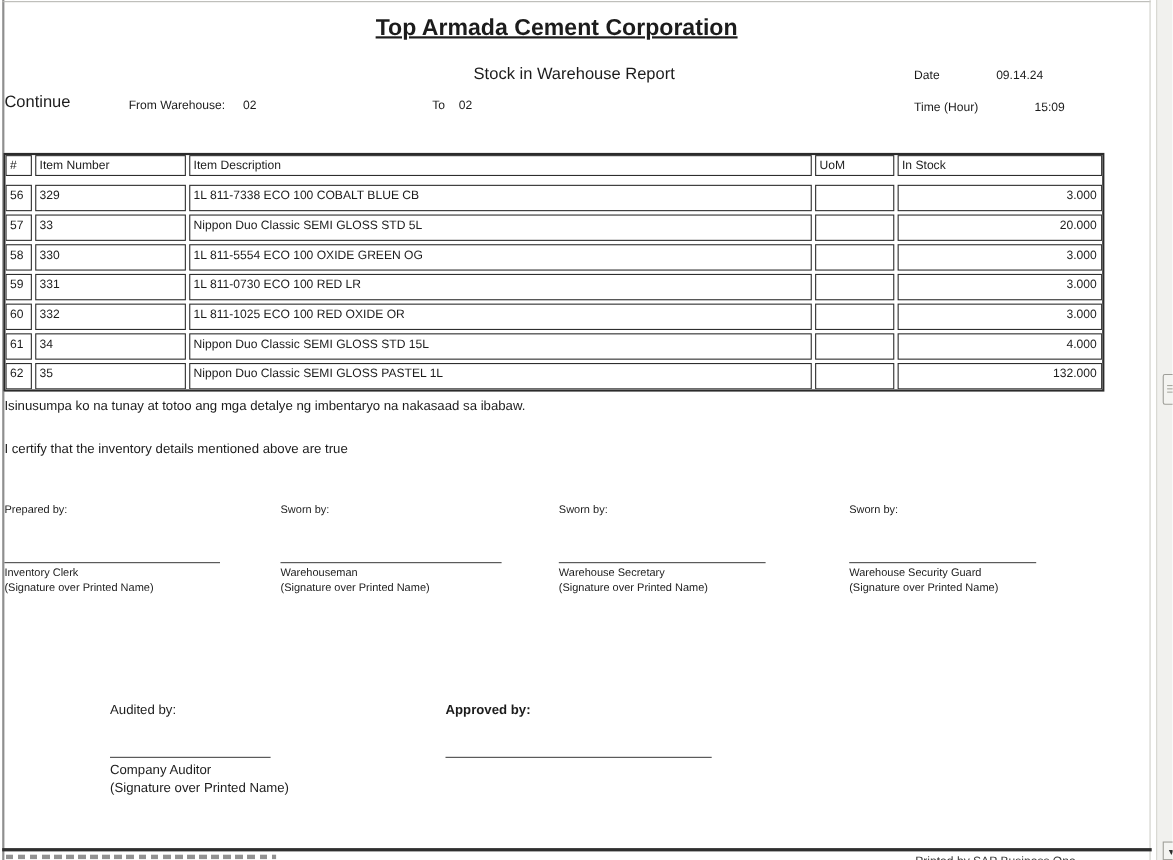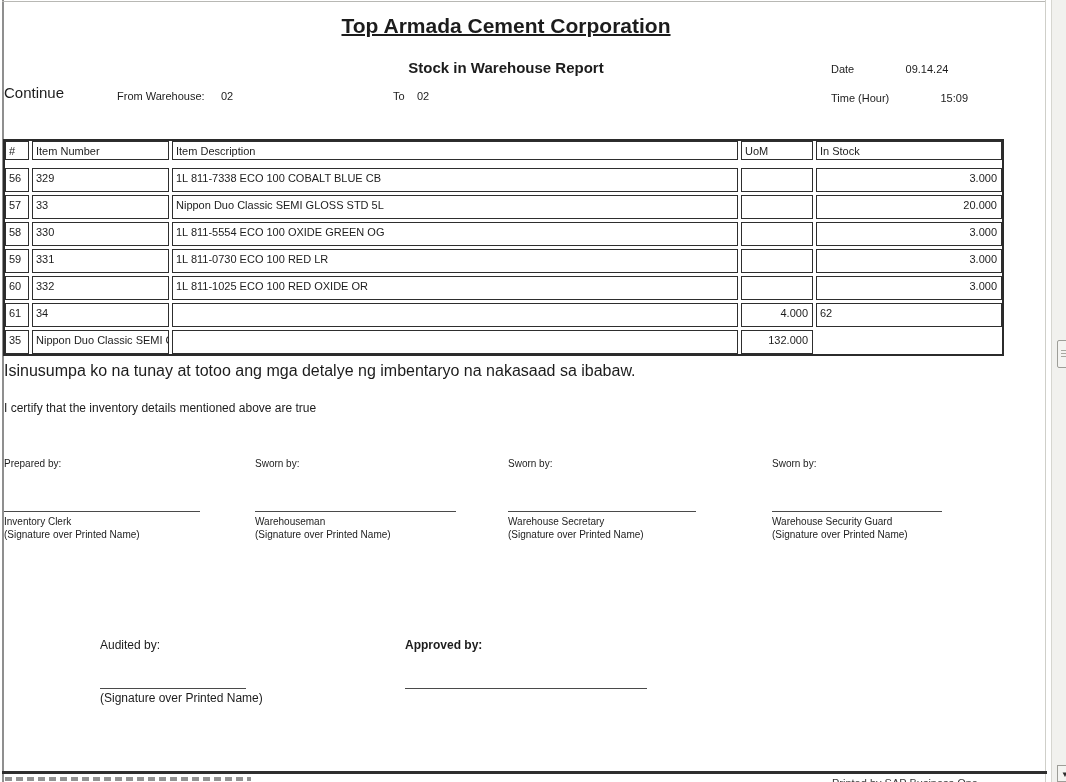--- a/index.html
+++ b/index.html
@@ -10,22 +10,22 @@
 
   
   .page-left-edge  { left: 2px; top: 0; width: 2px; height: 782px; background: #8f8f8f; }
   .page-top-edge   { left: 2px; top: 1px; width: 1044px; height: 1px; background: #b8b8b4; }
   .page-right-edge { left: 1045px; top: 0; width: 1px; height: 782px; background: #cfcfc9; }
 
   
   .company-title { left: 0; top: 14px; width: 1012px; text-align: center;
                    font-size: 21px; font-weight: bold;
                    text-decoration: underline; text-decoration-thickness: 2px; }
-  .report-title  { left: 0; top: 59px; width: 1012px; text-align: center;
-                   font-size: 15px; font-weight: bold; }
+  .report-title  { left: 16px; top: 59px; width: 1012px; text-align: center;
+                   font-size: 15px; font-weight: normal; }
 
   .lbl-sm  { font-size: 11px; }
   .continue-text { left: 4px; top: 84px; font-size: 15px; }
   .from-wh-label { left: 117px; top: 90px; }
   .from-wh-value { left: 221px; top: 90px; }
   .to-label      { left: 393px; top: 90px; }
   .to-value      { left: 417px; top: 90px; }
 
   .date-label  { left: 831px; top: 63px; }
   .date-value  { left: 886px; top: 63px; width: 82px; text-align: center; }
@@ -38,21 +38,21 @@
                  grid-template-columns: 24px 137px 1fr 72px 186px;
                  grid-auto-rows: 24px; gap: 3px;
                  border: 2px solid #2b2b2b; background: #ffffff; padding: 0; }
   .stock-table .cell { border: 1px solid #2e2e2e; background: #ffffff;
                        font-size: 11px; padding: 3px 3px 0 3px; overflow: hidden;
                        white-space: nowrap; }
   .stock-table .hcell { height: 19px; }
   .stock-table .num-right { text-align: right; padding-right: 4px; }
 
   
-  .stmt-tagalog { left: 4px; top: 362px; font-size: 16px; }
+  .stmt-tagalog { left: 4px; top: 362px; font-size: 12px; }
   .stmt-english { left: 4px; top: 401px; font-size: 12px; }
 
   
   .sig-block { top: 458px; width: 245px; font-size: 10px; }
   .sig-1 { left: 4px; }  .sig-2 { left: 255px; }  .sig-3 { left: 508px; }  .sig-4 { left: 772px; }
   .sig-line { border-top: 1.5px solid #4a4a4a; margin-top: 42px; }
   .sig-line-1 { width: 196px; } .sig-line-2 { width: 201px; }
   .sig-line-3 { width: 188px; } .sig-line-4 { width: 170px; }
   .sig-title   { margin-top: 4px; }
   .sig-caption { margin-top: 2px; }
@@ -138,20 +138,21 @@
   <div class="cell num-right">3.000</div>
 
   <div class="cell">60</div>
   <div class="cell">332</div>
   <div class="cell">1L 811-1025 ECO 100 RED OXIDE OR</div>
   <div class="cell"></div>
   <div class="cell num-right">3.000</div>
 
   <div class="cell">61</div>
   <div class="cell">34</div>
+  <div class="cell">Nippon Duo Classic SEMI GLOSS STD 15L</div>
   <div class="cell"></div>
   <div class="cell num-right">4.000</div>
 
   <div class="cell">62</div>
   <div class="cell">35</div>
   <div class="cell">Nippon Duo Classic SEMI GLOSS PASTEL 1L</div>
   <div class="cell"></div>
   <div class="cell num-right">132.000</div>
 </div>
 
@@ -179,20 +180,21 @@
 <div class="abs sig-block sig-4">
   <div>Sworn by:</div>
   <div class="sig-line sig-line-4"></div>
   <div class="sig-title">Warehouse Security Guard</div>
   <div class="sig-caption">(Signature over Printed Name)</div>
 </div>
 
 <div class="abs appr-block appr-1">
   <div class="appr-label">Audited by:</div>
   <div class="appr-line appr-line-1"></div>
+  <div class="appr-title">Company Auditor</div>
   <div class="appr-caption">(Signature over Printed Name)</div>
 </div>
 <div class="abs appr-block appr-2">
   <div class="appr-label">Approved by:</div>
   <div class="appr-line appr-line-2"></div>
 </div>
 
 <div class="abs footer-rule"></div>
 <div class="abs footer-left-fragment"></div>
 <div class="abs footer-right-clip">Printed by SAP Business One</div>

